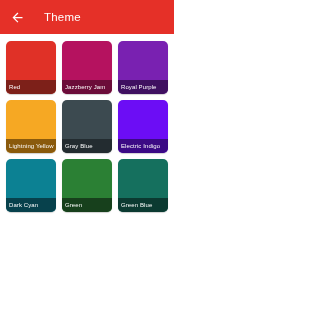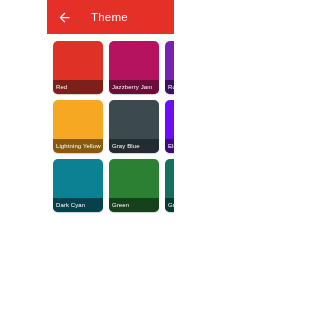--- a/index.html
+++ b/index.html
@@ -13,21 +13,20 @@
     font-family: "Liberation Sans", sans-serif;
     overflow: hidden;
   }
   #app {
     width: 174px;
     height: 310px;
     position: relative;
     background: #ffffff;
     display: flex;
     flex-direction: column;
-    padding-left: 47px;
   }
 
   
   .appbar {
     height: 34px;
     min-height: 34px;
     background: #e53028;
     display: flex;
     align-items: center;
     padding-left: 9px;

